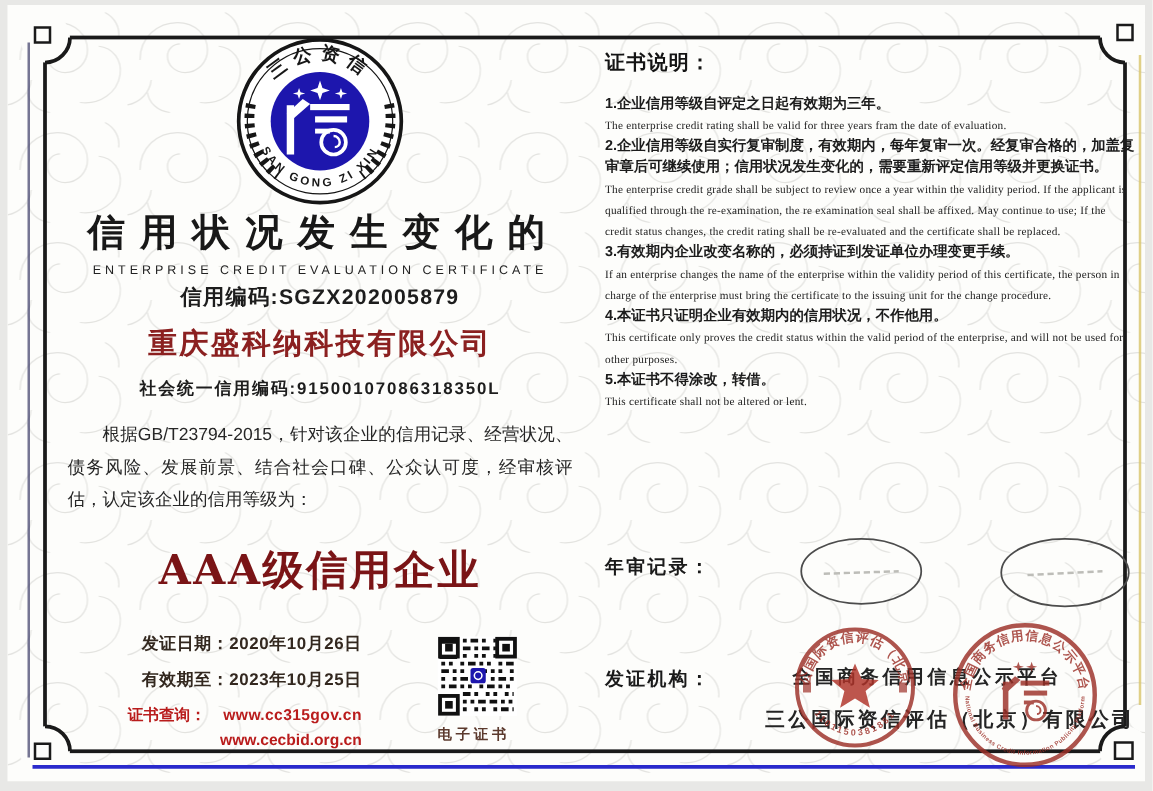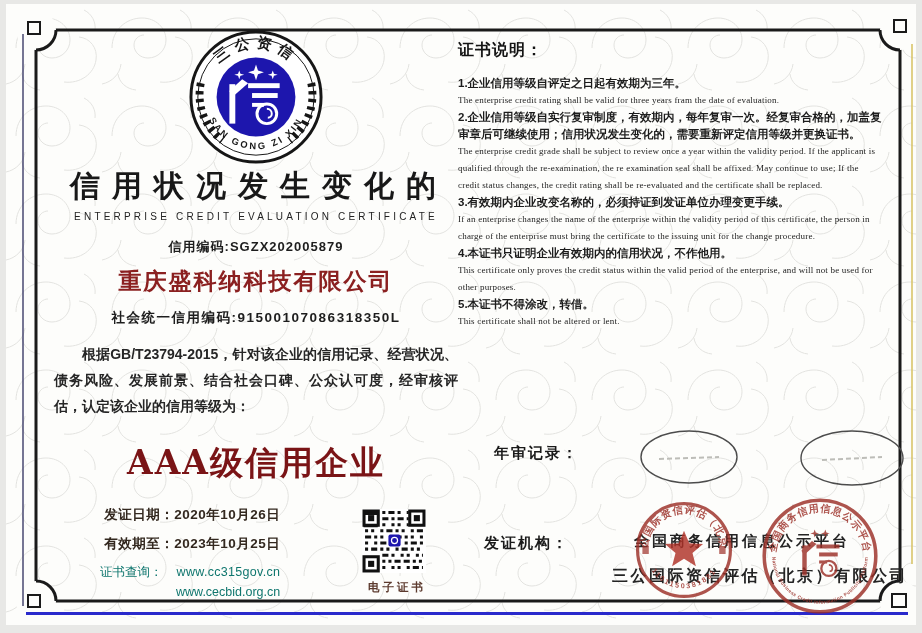--- a/index.html
+++ b/index.html
@@ -17,49 +17,49 @@
   svg{display:block;}
   
   .left-col{position:absolute;left:48px;top:24px;width:404px;text-align:center;}
   .cert-title{
     font-size:30px;font-weight:700;color:#181818;letter-spacing:12px;
     white-space:nowrap;margin-left:6px;
   }
   .cert-title-en{
     font-size:10px;font-weight:400;color:#222;letter-spacing:3.2px;margin-top:4px;white-space:nowrap;
   }
-  .credit-code{font-size:13px;font-weight:700;color:#1d1d1d;letter-spacing:1px;margin-top:16px;text-align:center;}
+  .credit-code{font-size:17px;font-weight:700;color:#1d1d1d;letter-spacing:1px;margin-top:4px;text-align:center;}
   .company{font-size:23px;font-weight:700;color:#8b2020;letter-spacing:2px;margin-top:10px;white-space:nowrap;}
   .social-code{font-size:13.5px;font-weight:700;color:#1d1d1d;letter-spacing:1.5px;margin-top:12px;white-space:nowrap;}
   .body-par{
     margin-top:14px;text-align:justify;text-indent:2em;
-    font-size:14px;line-height:26px;font-weight:700;color:#262626;
+    font-size:14px;line-height:26px;font-weight:400;color:#262626;
   }
   .rating{
     margin-top:22px;
     font-family:"DejaVu Serif","Liberation Serif",serif;
     font-size:33px;font-weight:700;color:#7a1416;letter-spacing:2px;white-space:nowrap;
   }
   .issue-block{position:absolute;left:94px;top:502px;text-align:right;}
   .issue-line{font-size:13.5px;font-weight:700;color:#33281f;letter-spacing:.5px;margin-bottom:11px;white-space:nowrap;}
-  .query-line{font-size:12.5px;font-weight:400;color:#0f766e;margin-top:10px;white-space:nowrap;}
+  .query-line{font-size:12.5px;font-weight:700;color:#b91c1c;margin-top:10px;white-space:nowrap;}
   .query-line .url{margin-left:14px;letter-spacing:.3px;}
   .url2{margin-left:76px;margin-top:4px;}
-  .qr-wrap{position:absolute;left:356px;top:505px;width:64px;text-align:right;font-family:Liberation Serif, serif;}
+  .qr-wrap{position:absolute;left:344px;top:505px;width:64px;text-align:left;font-family:Liberation Serif, serif;}
   .eqr-label{font-size:11.5px;font-weight:700;color:#5c3a2e;letter-spacing:3px;margin-top:7px;white-space:nowrap;}
   
-  .right-col{position:absolute;left:452px;top:36px;width:424px;}
+  .right-col{position:absolute;left:478px;top:36px;width:424px;}
   .instr-heading{font-size:16px;font-weight:700;color:#141414;letter-spacing:1px;margin-bottom:14px;}
   .item-zh{font-size:11.5px;font-weight:700;color:#1c1c1c;line-height:17px;}
   .item-en{
     font-family:Liberation Serif, serif;
     font-size:9px;color:#222;line-height:17px;letter-spacing:.2px;
   }
   .annual-row{position:absolute;left:478px;top:424px;width:424px;height:60px;}
-  .annual-label{position:absolute;left:10px;top:16px;font-size:15px;font-weight:700;color:#1a1a1a;letter-spacing:2px;}
+  .annual-label{position:absolute;left:0;top:16px;font-size:15px;font-weight:700;color:#1a1a1a;letter-spacing:2px;}
   .issuer-block{position:absolute;left:478px;top:520px;width:430px;}
   .issuer-label{position:absolute;left:0;top:10px;font-size:15px;font-weight:700;color:#1a1a1a;letter-spacing:2px;}
   .issuer-line1{position:absolute;left:150px;top:8px;font-size:15px;font-weight:700;color:#242424;letter-spacing:3px;white-space:nowrap;}
   .issuer-line2{position:absolute;left:128px;top:42px;font-size:16px;font-weight:700;color:#242424;letter-spacing:2.5px;white-space:nowrap;}
   .seal{opacity:.82;}
 </style>
 </head>
 <body>
 
 <div class="paper">

